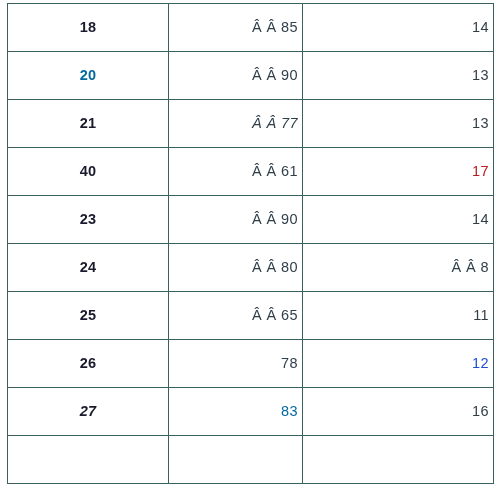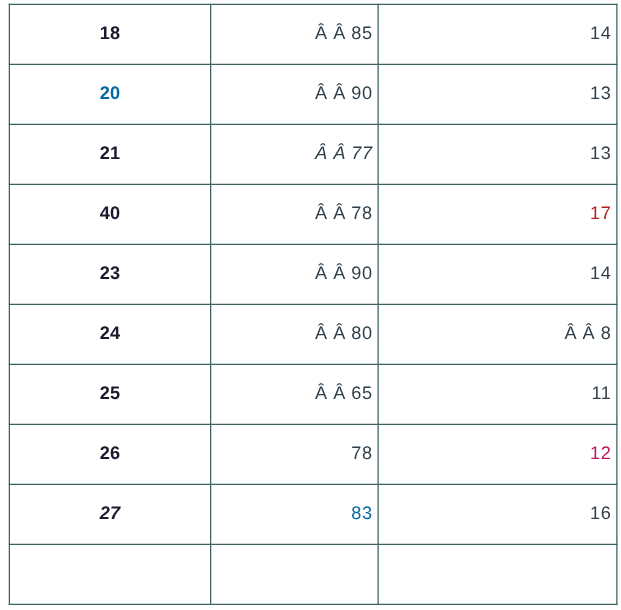--- a/index.html
+++ b/index.html
@@ -83,42 +83,42 @@
         <td class="cell-value" style="border-color: rgb(58, 97, 96); color: rgb(47, 63, 74);">Â Â 90</td>
         <td class="cell-value" style="border-color: rgb(58, 97, 96); color: rgb(47, 63, 74);">13</td>
       </tr>
       <tr>
         <td class="cell-index" style="border-color: rgb(58, 97, 96); color: rgb(26, 26, 46);">21</td>
         <td class="cell-value" style="border-color: rgb(58, 97, 96); color: rgb(47, 63, 74); font-style: italic;">Â Â 77</td>
         <td class="cell-value" style="border-color: rgb(58, 97, 96); color: rgb(47, 63, 74);">13</td>
       </tr>
       <tr>
         <td class="cell-index" style="border-color: rgb(58, 97, 96); color: rgb(26, 26, 46);">40</td>
-        <td class="cell-value" style="border-color: rgb(58, 97, 96); color: rgb(47, 63, 74);">Â Â 78</td>
+        <td class="cell-value" style="border-color: rgb(58, 97, 96); color: rgb(47, 63, 74);">Â Â 61</td>
         <td class="cell-value" style="border-color: rgb(58, 97, 96); color: #b91c1c; padding-left: 20px;">17</td>
       </tr>
       <tr>
         <td class="cell-index" style="border-color: rgb(58, 97, 96); color: rgb(26, 26, 46); text-align: center;">23</td>
         <td class="cell-value" style="border-color: rgb(58, 97, 96); color: rgb(47, 63, 74);">Â Â 90</td>
         <td class="cell-value" style="border-color: rgb(58, 97, 96); color: rgb(47, 63, 74);">14</td>
       </tr>
       <tr>
         <td class="cell-index" style="border-color: rgb(58, 97, 96); color: rgb(26, 26, 46);">24</td>
         <td class="cell-value" style="border-color: rgb(58, 97, 96); color: rgb(47, 63, 74);">Â Â 80</td>
         <td class="cell-value" style="border-color: rgb(58, 97, 96); color: rgb(47, 63, 74);">Â Â 8</td>
       </tr>
       <tr>
         <td class="cell-index" style="border-color: rgb(58, 97, 96); color: rgb(26, 26, 46);">25</td>
         <td class="cell-value" style="border-color: rgb(58, 97, 96); color: rgb(47, 63, 74);">Â Â 65</td>
         <td class="cell-value" style="border-color: rgb(58, 97, 96); color: rgb(47, 63, 74);">11</td>
       </tr>
       <tr>
         <td class="cell-index" style="border-color: rgb(58, 97, 96); color: rgb(26, 26, 46);">26</td>
         <td class="cell-value" style="border-color: rgb(58, 97, 96); color: rgb(47, 63, 74);">78</td>
-        <td class="cell-value" style="border-color: rgb(58, 97, 96); color: #be185d;">12</td>
+        <td class="cell-value" style="border-color: rgb(58, 97, 96); color: #1d4ed8;">12</td>
       </tr>
       <tr>
         <td class="cell-index" style="border-color: rgb(58, 97, 96); color: rgb(26, 26, 46); font-style: italic;">27</td>
         <td class="cell-value" style="border-color: rgb(58, 97, 96); color: #0369a1;">83</td>
         <td class="cell-value" style="border-color: rgb(58, 97, 96); color: rgb(47, 63, 74);">16</td>
       </tr>
       <tr>
         <td class="cell-index" style="border-color: rgb(58, 97, 96); color: rgb(26, 26, 46);"></td>
         <td class="cell-value" style="border-color: rgb(58, 97, 96); color: rgb(47, 63, 74);"></td>
         <td class="cell-value" style="border-color: rgb(58, 97, 96); color: rgb(47, 63, 74);"></td>

